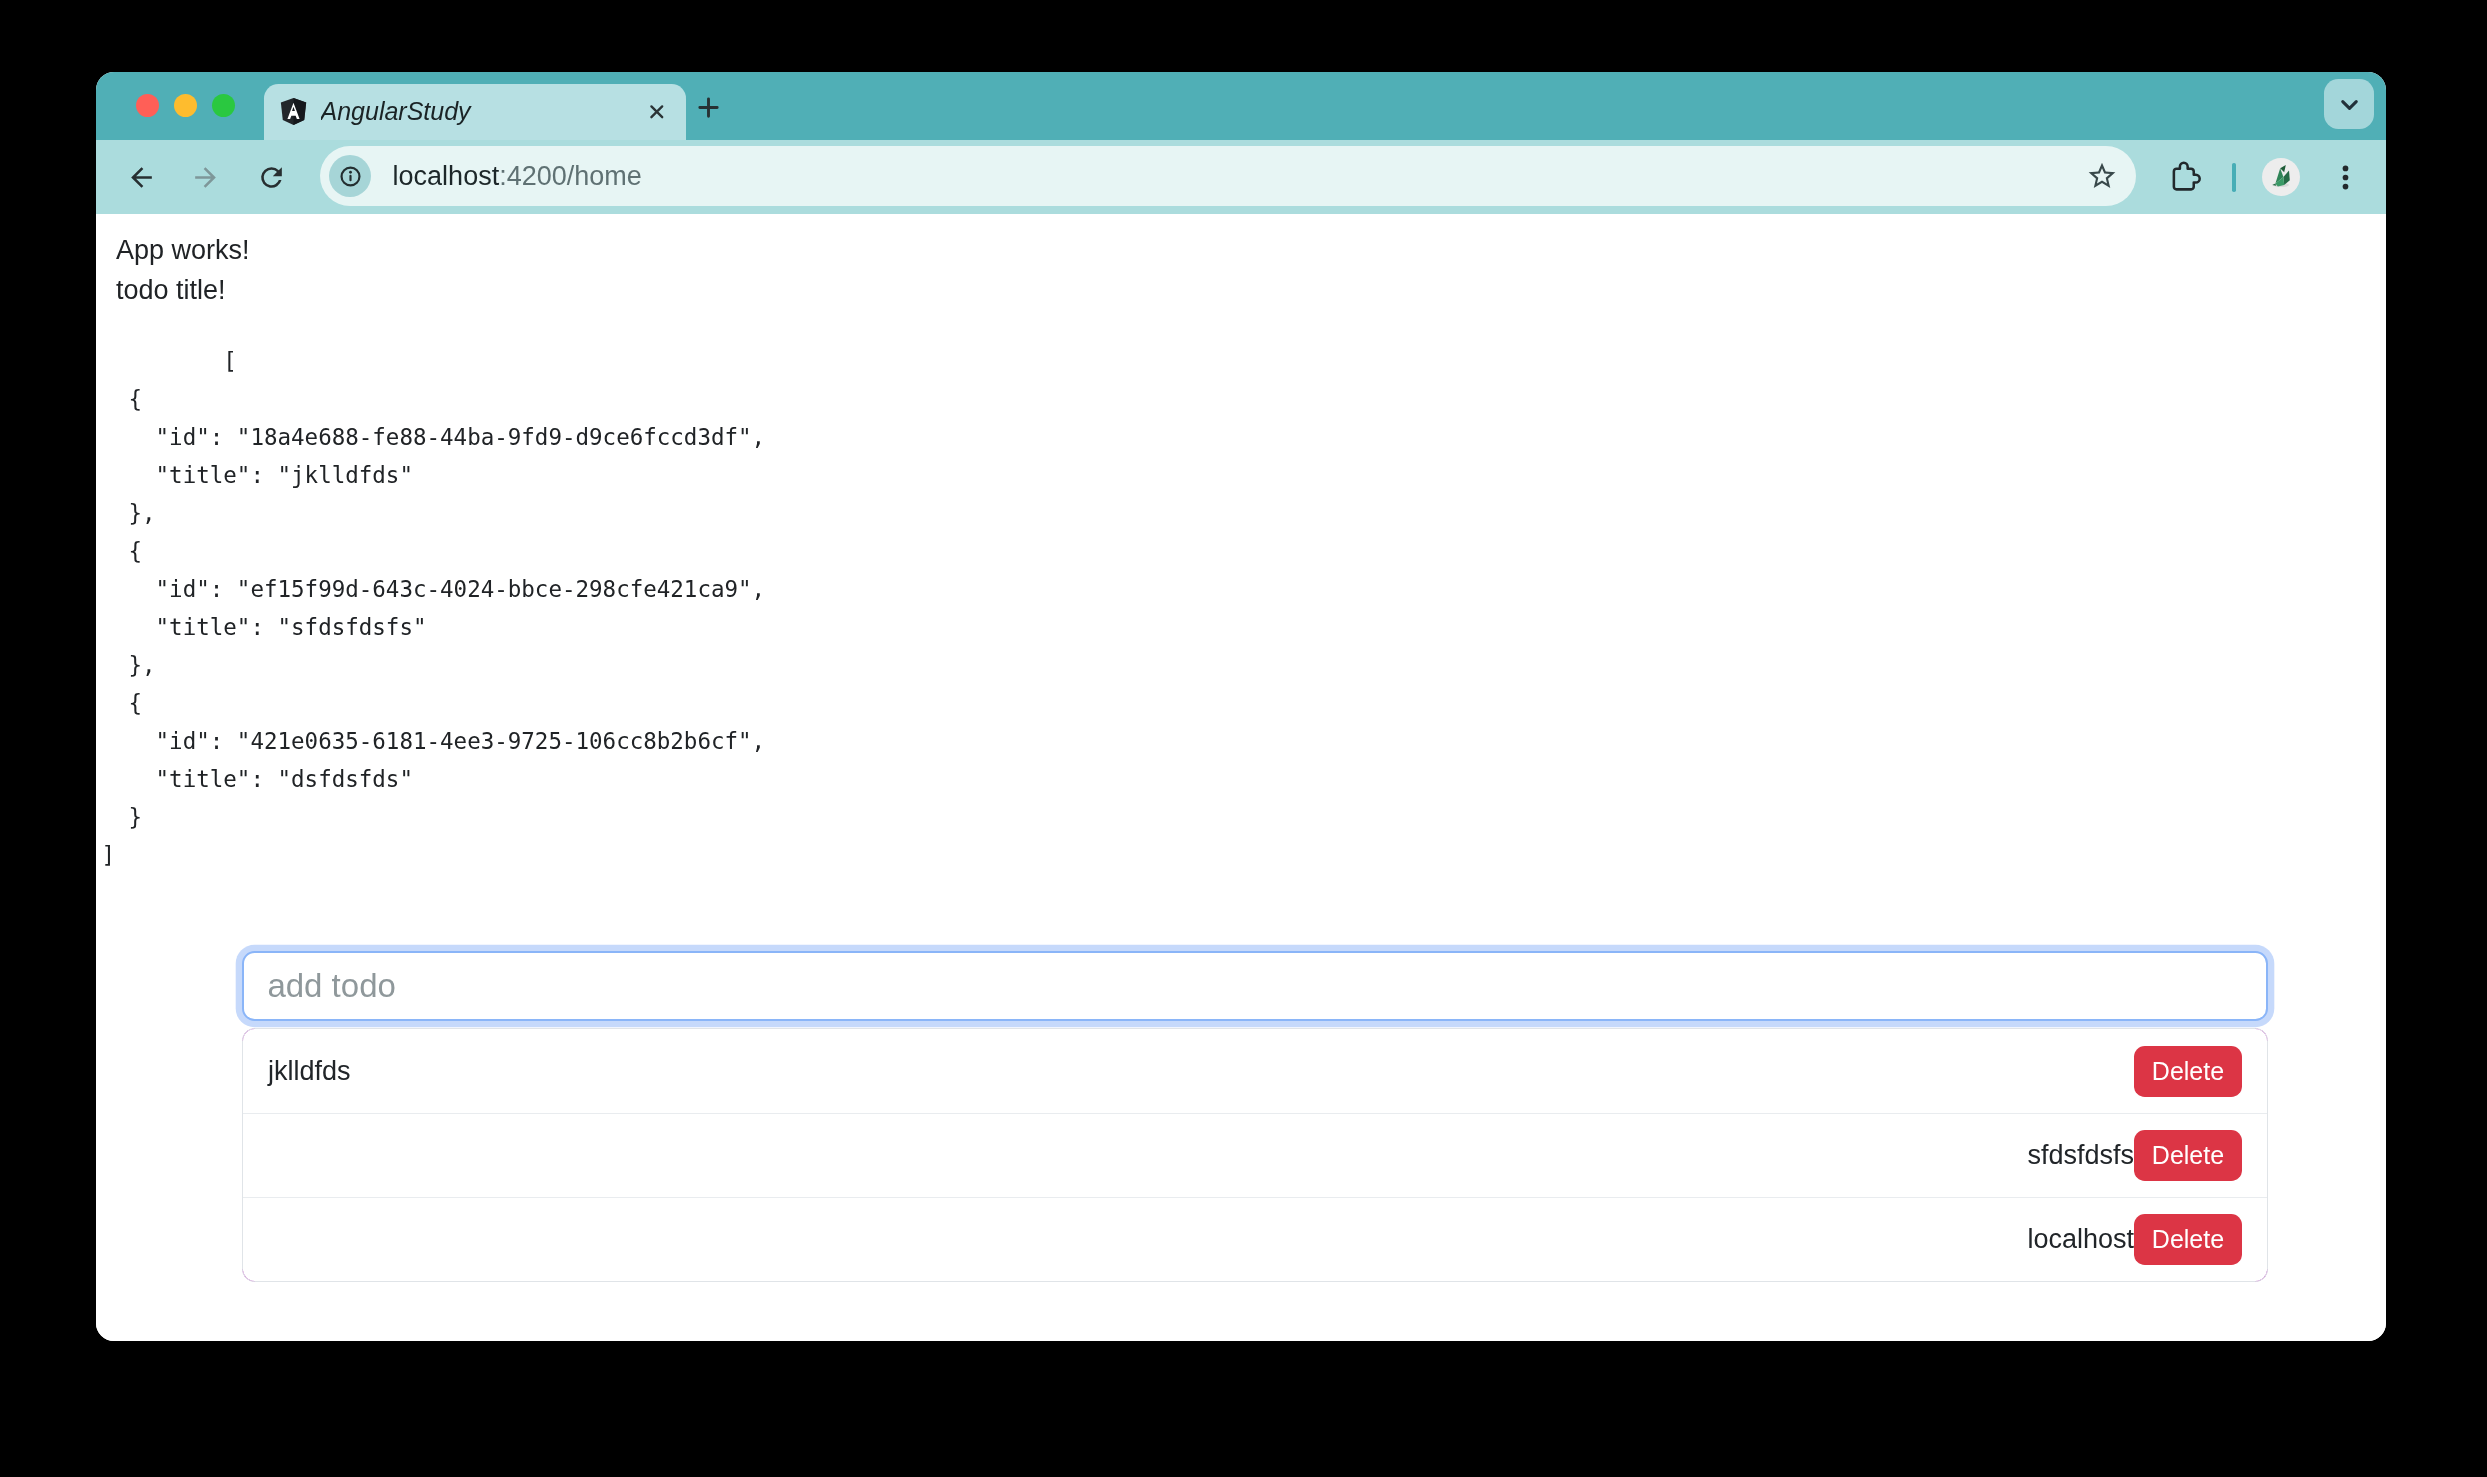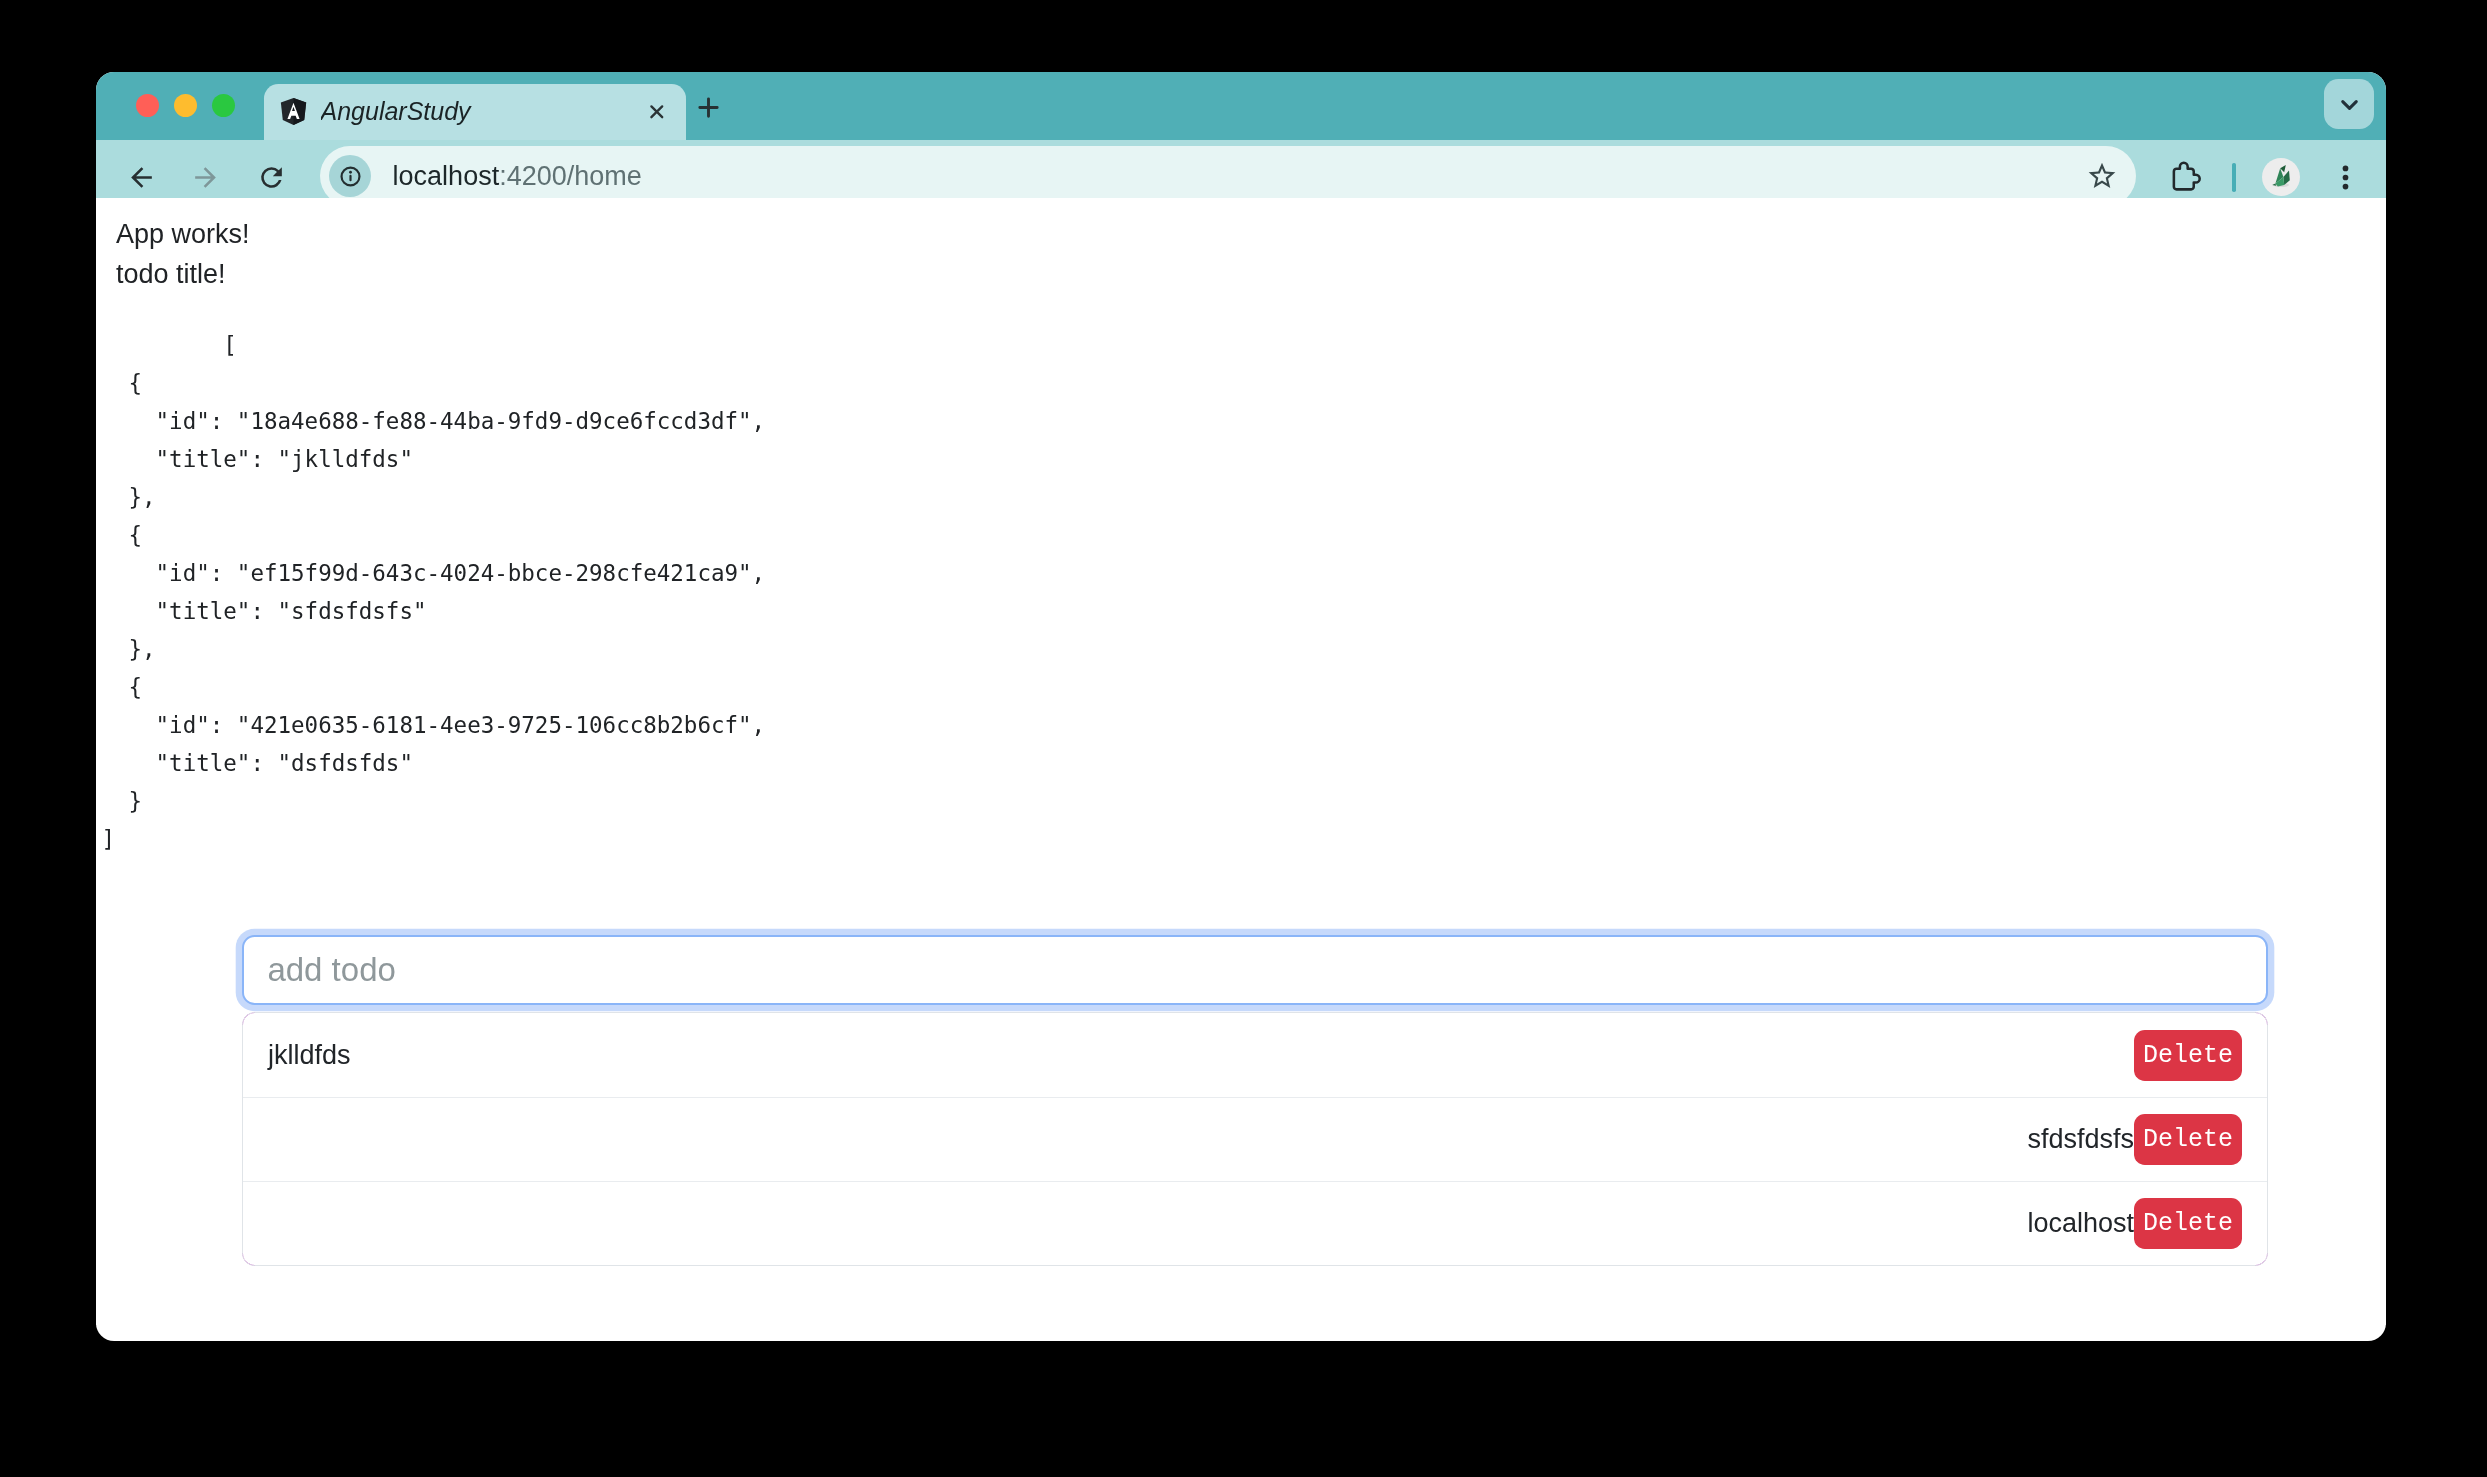--- a/index.html
+++ b/index.html
@@ -27,21 +27,21 @@
   .tab-title { flex: 1; font-size: 25px; color: #1a2325; margin-left: 13.5px; white-space: nowrap; overflow: hidden; }
   .tab-close { width: 34px; height: 34px; display: flex; align-items: center; justify-content: center; border-radius: 50%; }
   .newtab { position: absolute; left: 588px; top: 10.8px; width: 49px; height: 49px; display: flex; align-items: center; justify-content: center; border-radius: 50%; }
   .caret {
     position: absolute; left: 2228px; top: 7.2px; width: 50px; height: 50px;
     background: var(--caret_btn, #a3d6da); border-radius: 14.4px;
     display: flex; align-items: center; justify-content: center;
   }
 
   
-  .toolbar { position: relative; height: 58px; background: var(--toolbar_teal, #abdcdd); }
+  .toolbar { position: relative; height: 74px; background: var(--toolbar_teal, #abdcdd); }
   .navbtn { position: absolute; top: 17px; width: 40px; height: 40px; display: flex; align-items: center; justify-content: center; border-radius: 50%; }
   .navbtn.back   { left: 25px; }
   .navbtn.fwd    { left: 89px; }
   .navbtn.reload { left: 155px; }
 
   .pill {
     position: absolute; left: 224px; top: 6.3px; width: 1816px; height: 60px;
     background: var(--pill_mint, #e7f5f4); border-radius: 31px;
     display: flex; align-items: center;
   }
@@ -79,21 +79,21 @@
     padding: 0 23.4px; color: #3a4146; outline: none; background: #fff; display: block;
   }
   .add-input::placeholder { color: #8f989b; opacity: 1; }
 
   .list { margin-top: 7.2px; border: 1.8px solid #e0e4e8; border-radius: 12.6px; background: #a21caf; overflow: hidden; position: relative; }
   .row { height: 84px; display: flex; align-items: center; justify-content: space-between; padding: 0 25px; background: #fff; }
   .row + .row { border-top: 1.8px solid #e9ecef; justify-content: flex-end; }
   .row .t { font-size: 27px; color: #212529; }
   .del {
     width: 108px; height: 51px; background: var(--danger, #dc3545); color: #fff;
-    border: none; border-radius: 10.8px; font-size: 25px; font-family: Liberation Mono, monospace;
+    border: none; border-radius: 10.8px; font-size: 25px; font-family: Liberation Sans, sans-serif;
     display: flex; align-items: center; justify-content: center; cursor: pointer;
   }
 
   svg { display: block; }
 </style>
 </head>
 <body>
 
 <div class="window">
 

